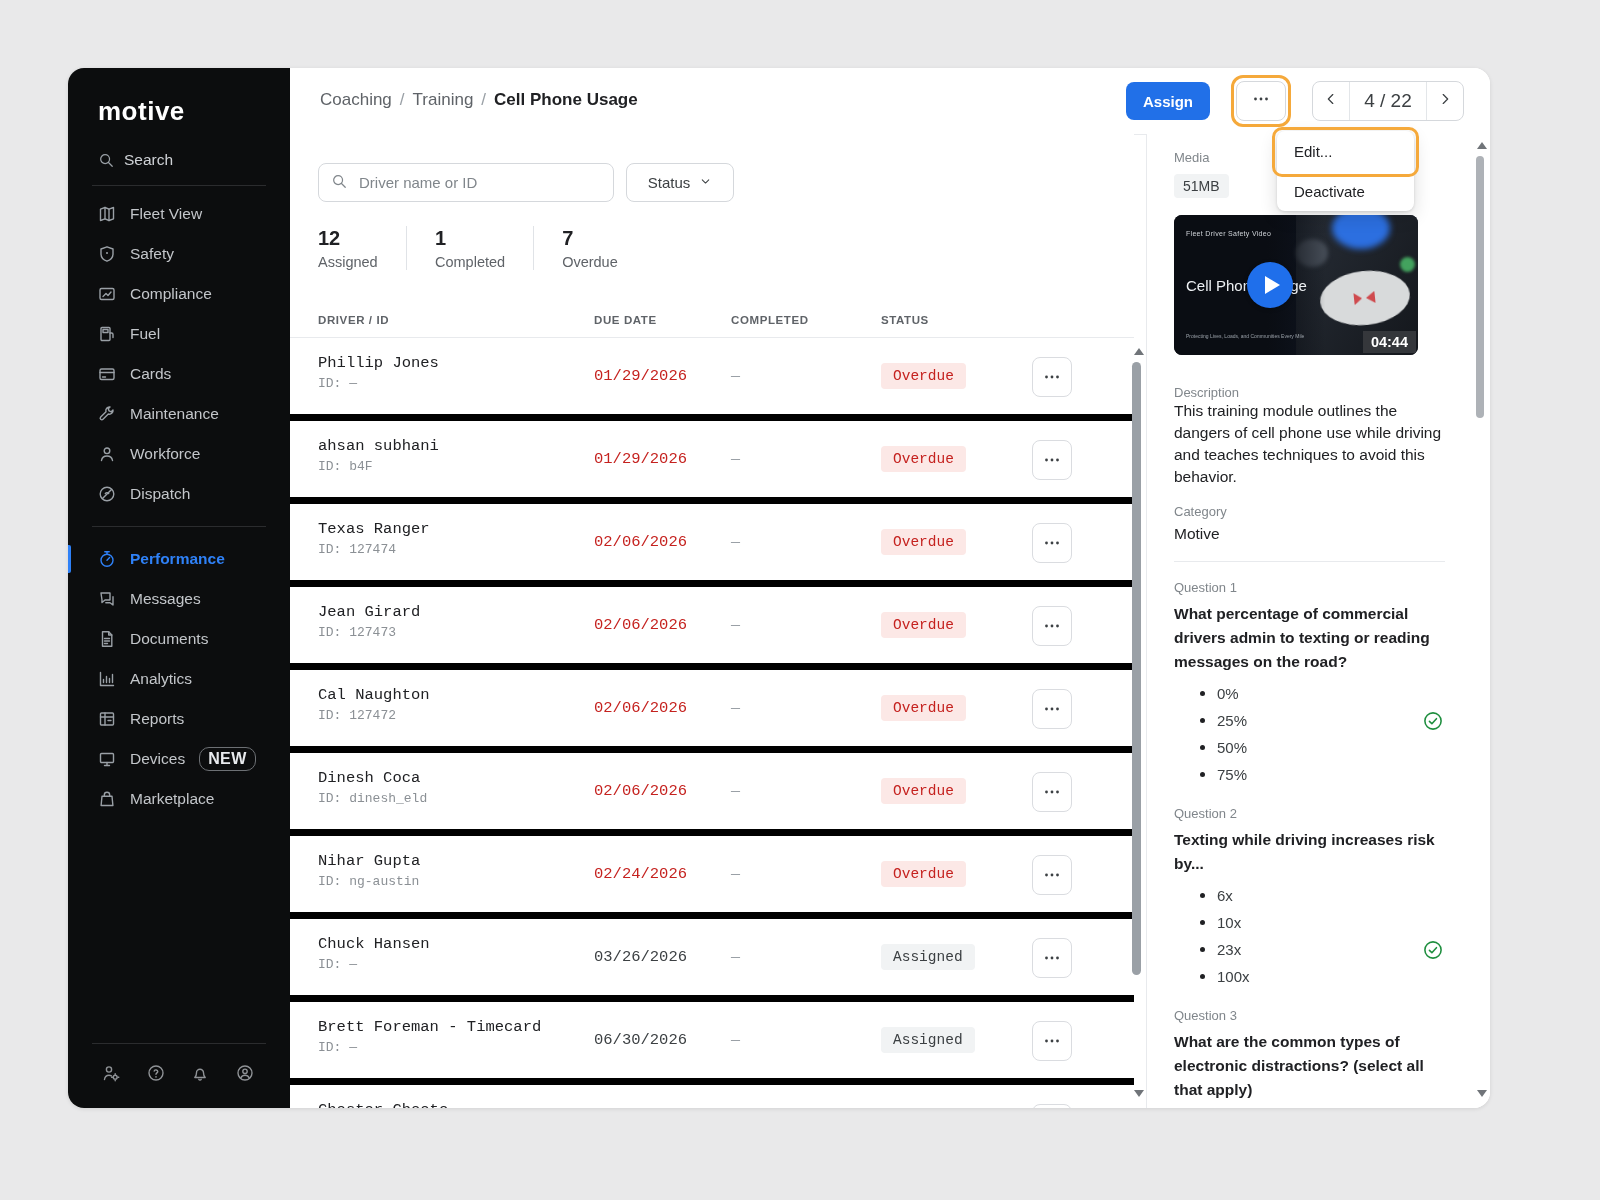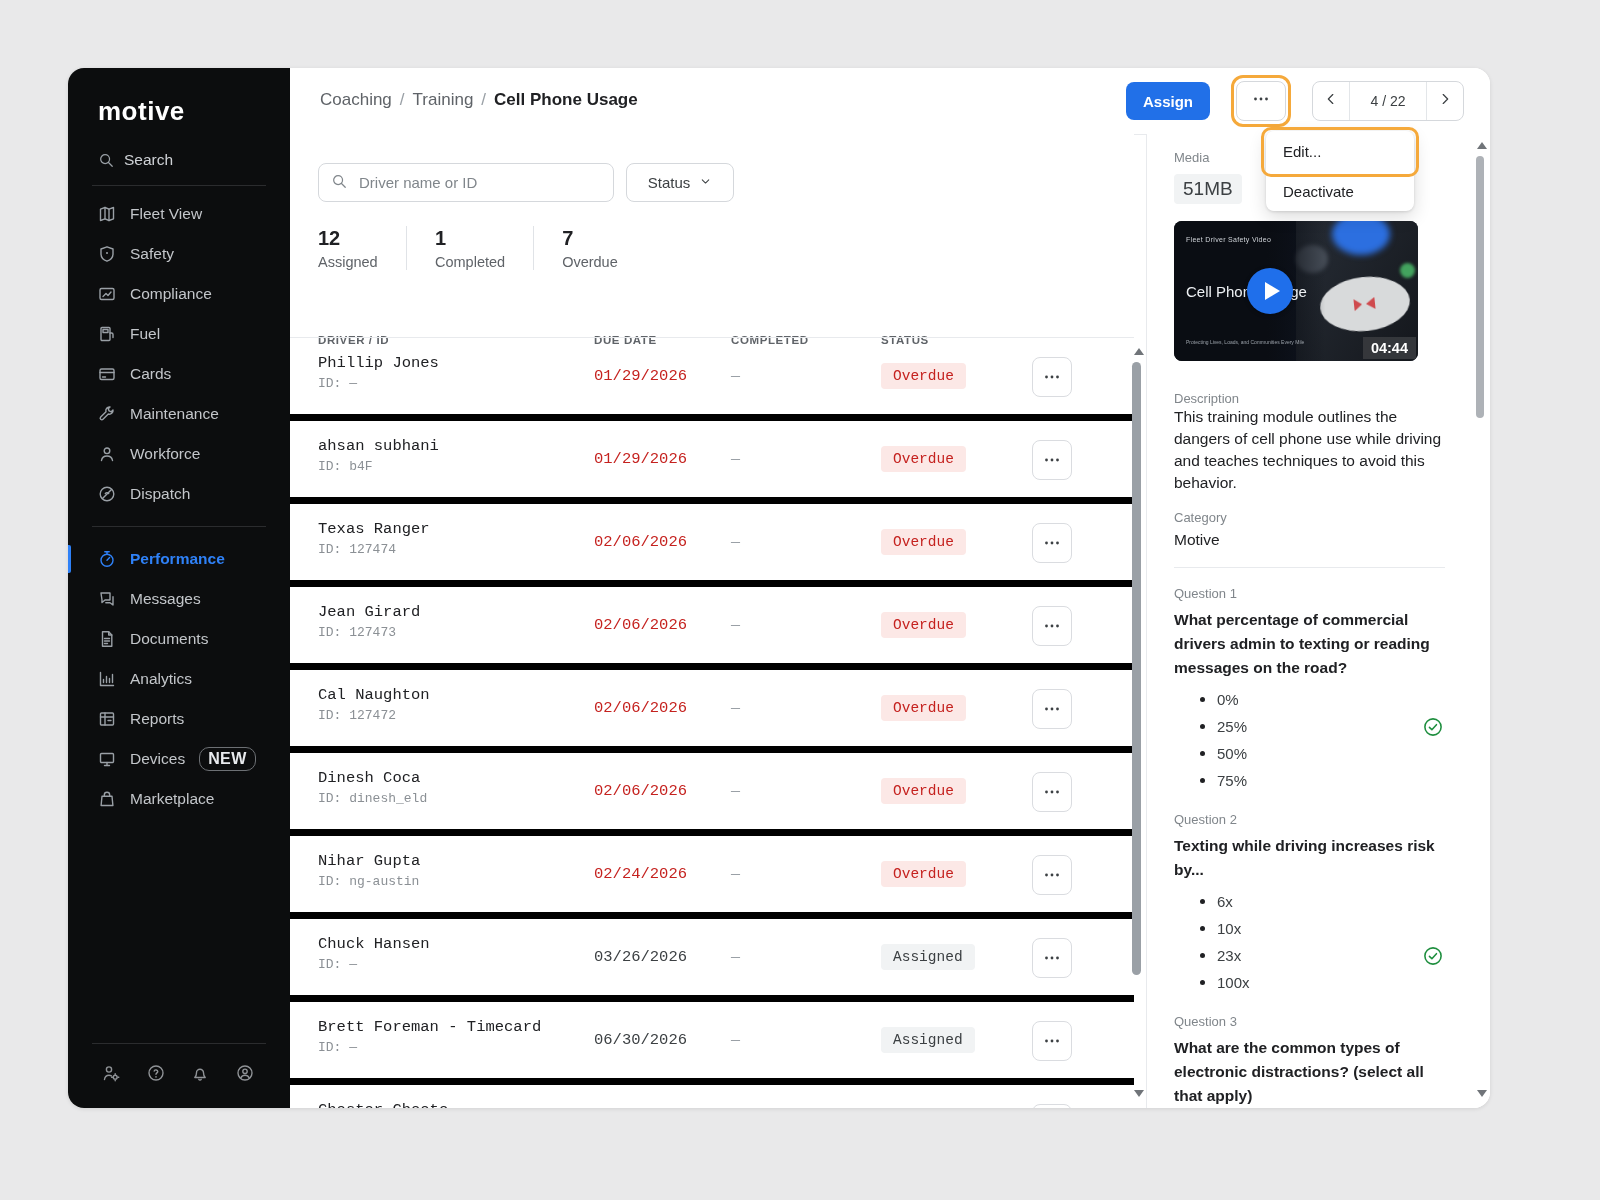--- a/index.html
+++ b/index.html
@@ -30,63 +30,63 @@
   .breadcrumb .sep{color:#9aa0a6;}
   .breadcrumb .current{color:#202124;font-weight:700;}
   .controls{position:absolute;right:26px;top:14px;display:flex;gap:26px;align-items:center;height:38px;}
   .assign-btn{width:84px;height:38px;background:#2170e8;color:#fff;border:none;border-radius:8px;font-weight:700;font-size:15px;font-family:inherit;cursor:pointer;}
   .more-wrap{position:relative;}
   .more-btn{width:48px;height:38px;background:#fff;border:1px solid #d5d8dc;border-radius:8px;display:flex;align-items:center;justify-content:center;color:#3c4043;cursor:pointer;}
   .ring-more{position:absolute;inset:-6px -5px;border:3px solid #f5a93b;border-radius:12px;pointer-events:none;}
   .pager{display:flex;height:38px;border:1px solid #d5d8dc;border-radius:8px;overflow:hidden;background:#fff;}
   .pager .pcell{display:flex;align-items:center;justify-content:center;color:#3c4043;}
   .pager .pbtn{width:36px;cursor:pointer;}
-  .pager .plabel{width:76px;font-size:14px;border-left:1px solid #e3e6e9;border-right:1px solid #e3e6e9;}
+  .pager .plabel{width:76px;font-size:19px;border-left:1px solid #e3e6e9;border-right:1px solid #e3e6e9;}
 
   
-  .menu{position:absolute;right:76px;top:63px;width:148px;background:#fff;border-radius:8px;box-shadow:0 1px 3px rgba(0,0,0,.12),0 6px 18px rgba(0,0,0,.14);z-index:40;padding:0;}
+  .menu{position:absolute;right:76px;top:63px;width:137px;background:#fff;border-radius:8px;box-shadow:0 1px 3px rgba(0,0,0,.12),0 6px 18px rgba(0,0,0,.14);z-index:40;padding:0;}
   .menu-item{height:40px;display:flex;align-items:center;padding-left:17px;font-size:15px;color:#202124;cursor:pointer;}
   .ring-edit{position:absolute;left:-5px;right:-5px;top:-4px;height:44px;border:3px solid #f5a93b;border-radius:10px;pointer-events:none;z-index:45;}
   .menu-rel{position:relative;}
 
   
   .main{position:absolute;left:222px;top:66px;width:844px;height:974px;background:#fff;}
   .filters{position:absolute;left:28px;top:29px;display:flex;gap:12px;}
   .search-box{width:270px;height:37px;border:1px solid #d5d8dc;border-radius:8px;display:flex;align-items:center;gap:10px;padding:0 12px;color:#80868b;}
   .search-box input{border:none;outline:none;font-size:15px;font-family:inherit;color:#3c4043;width:200px;background:transparent;}
   .search-box input::placeholder{color:#80868b;}
   .status-box{width:106px;height:37px;border:1px solid #d5d8dc;border-radius:8px;display:flex;align-items:center;justify-content:center;gap:9px;font-size:15px;color:#3c4043;cursor:pointer;}
   .stats{position:absolute;left:28px;top:92px;display:flex;align-items:center;}
   .stat{min-width:60px;}
   .stat .v{font-size:20px;font-weight:700;color:#202124;}
   .stat .l{font-size:14.5px;color:#5f6368;margin-top:4px;}
   .stat-div{width:1px;height:44px;background:#e0e3e7;margin:0 28px;}
   .thead{position:absolute;left:0;top:176px;width:100%;height:27px;font-size:11.5px;font-weight:700;letter-spacing:.6px;color:#5f6368;}
-  .thead span{position:absolute;top:4px;margin-top:20px;}
+  .thead span{position:absolute;top:4px;}
   .th-driver{left:28px;} .th-due{left:304px;} .th-comp{left:441px;} .th-status{left:591px;}
   .rows{position:absolute;left:0;top:203px;width:100%;height:771px;border-top:1px solid #e8eaed;overflow:hidden;}
   .trow{position:relative;height:76px;border-bottom:7px solid #000000;font-family:Liberation Mono, monospace;}
   .cell{position:absolute;top:50%;transform:translateY(-50%);}
   .c-driver{left:28px;transform:none;top:16px;}
   .c-driver .nm{font-size:15.5px;color:#202124;}
   .c-driver .id{font-size:13px;color:#8b9095;margin-top:4px;}
   .c-due{left:304px;font-size:15.5px;color:#3c4043;}
   .c-due.red{color:#c5221f;}
   .c-comp{left:441px;font-size:15px;color:#9aa0a6;}
   .c-status{left:591px;}
   .badge{display:inline-block;font-size:14.5px;padding:5px 12px;border-radius:4px;}
   .badge.overdue{color:#c5221f;background:#fce8e6;}
   .badge.assigned{color:#3c4043;background:#f1f3f4;}
   .row-more{position:absolute;right:62px;top:19px;width:38px;height:38px;border:1px solid #dadce0;border-radius:8px;background:#fff;display:flex;align-items:center;justify-content:center;color:#3c4043;cursor:pointer;}
 
   
   .panel{position:absolute;left:1078px;top:66px;width:344px;height:974px;border-left:1px solid #e8eaed;background:#fff;padding:0 45px 0 27px;box-sizing:border-box;overflow:hidden;}
   .p-label{font-size:13px;color:#80868b;}
   .p-media-label{margin-top:16px;}
-  .media-size{display:inline-block;margin-top:9px;background:#f1f3f4;color:#3c4043;font-size:19px;padding:4px 9px;border-radius:4px;}
+  .media-size{display:inline-block;margin-top:9px;background:#f1f3f4;color:#3c4043;font-size:14px;padding:4px 9px;border-radius:4px;}
   .thumb{position:relative;margin-top:17px;width:244px;height:140px;border-radius:8px;overflow:hidden;background:linear-gradient(100deg,#0a0d13 0%,#0e1420 52%,#151c28 100%);cursor:pointer;}
   .thumb-art{position:absolute;top:0;right:0;width:122px;height:100%;background:linear-gradient(120deg,#272d36,#14171c);}
   .art-blue{position:absolute;top:-8px;left:36px;width:58px;height:42px;border-radius:50%;background:#2c6fe0;filter:blur(3px);}
   .art-green{position:absolute;top:42px;right:3px;width:15px;height:15px;border-radius:50%;background:#43a35e;filter:blur(1.5px);}
   .art-cam{position:absolute;top:24px;left:0px;width:32px;height:28px;border-radius:50%;background:#454c56;filter:blur(2px);}
   .art-oval{position:absolute;top:56px;left:24px;width:90px;height:54px;border-radius:50%;background:#d8dadb;transform:rotate(-6deg);filter:blur(.5px);display:flex;align-items:center;justify-content:center;}
   .thumb-fade{position:absolute;inset:0;background:linear-gradient(90deg,rgba(10,13,19,1) 38%,rgba(10,13,19,0) 62%);}
   .thumb-overline{position:absolute;left:12px;top:15px;font-size:7px;letter-spacing:.3px;color:#cfd3d8;}
   .thumb-title{position:absolute;left:12px;top:62px;font-size:15px;color:#eef1f4;white-space:nowrap;max-width:148px;overflow:hidden;}
   .thumb-caption{position:absolute;left:12px;bottom:16px;font-size:5px;color:#9aa1a9;white-space:nowrap;max-width:130px;overflow:hidden;}

